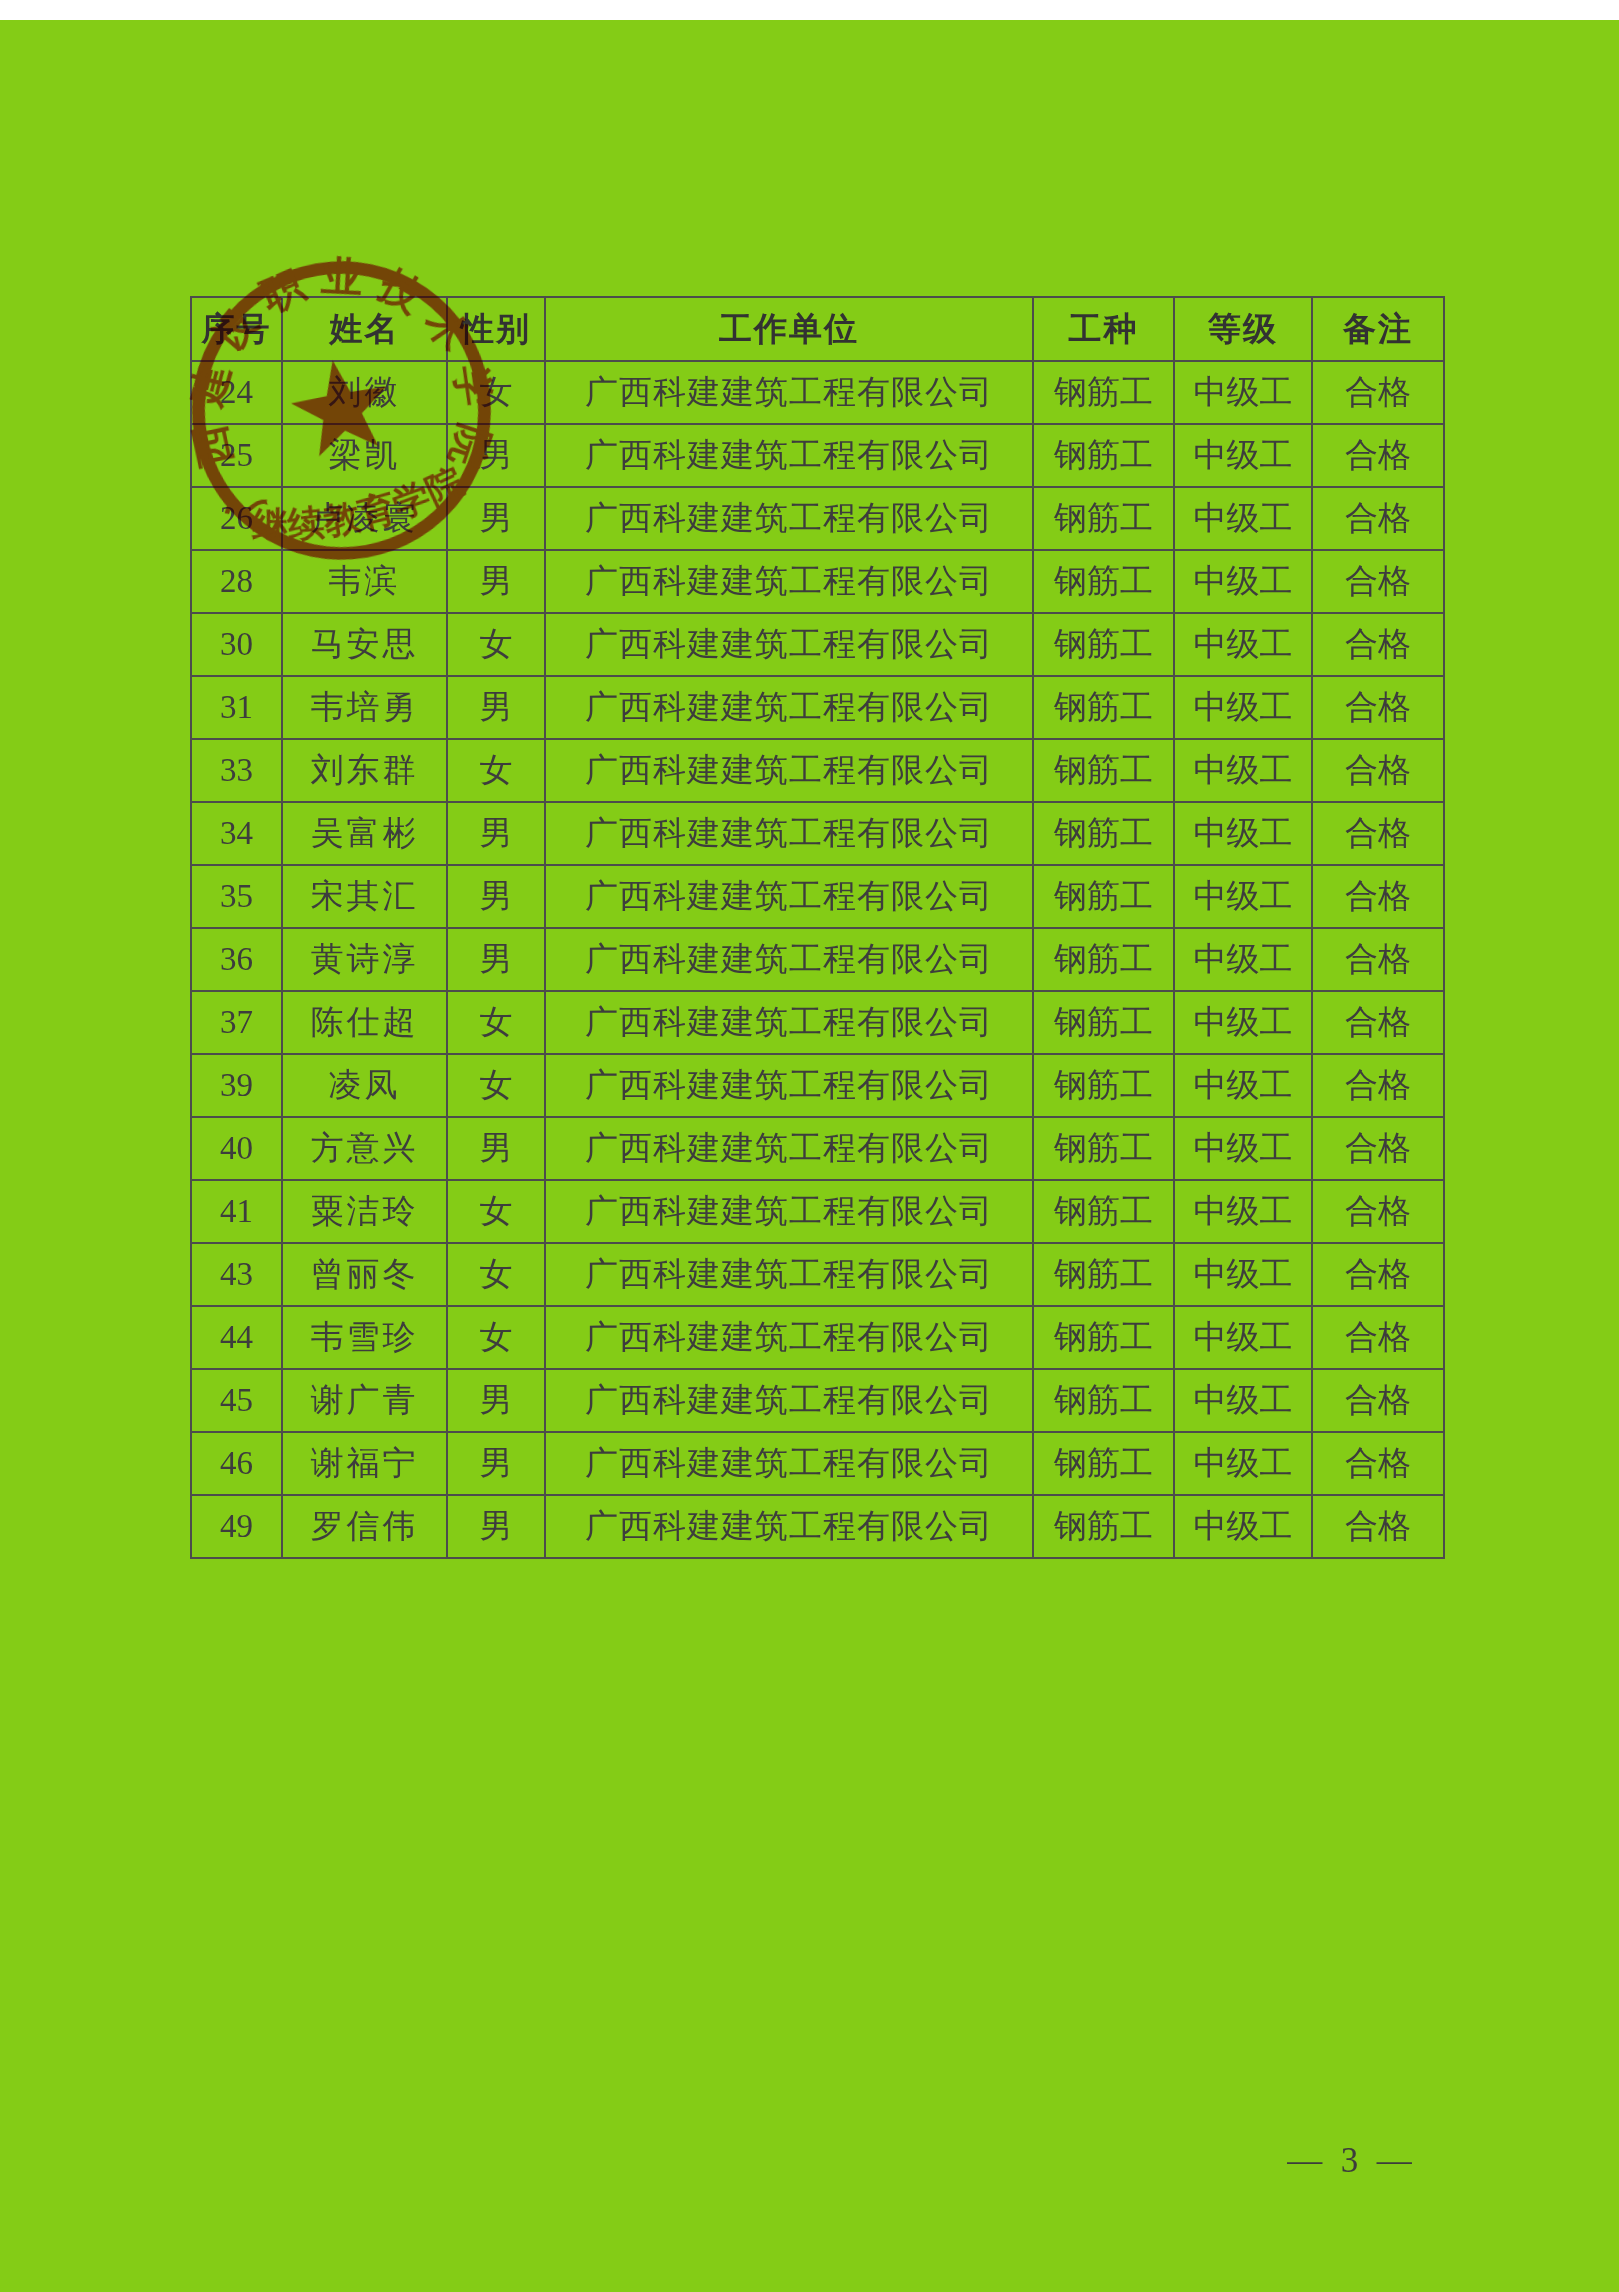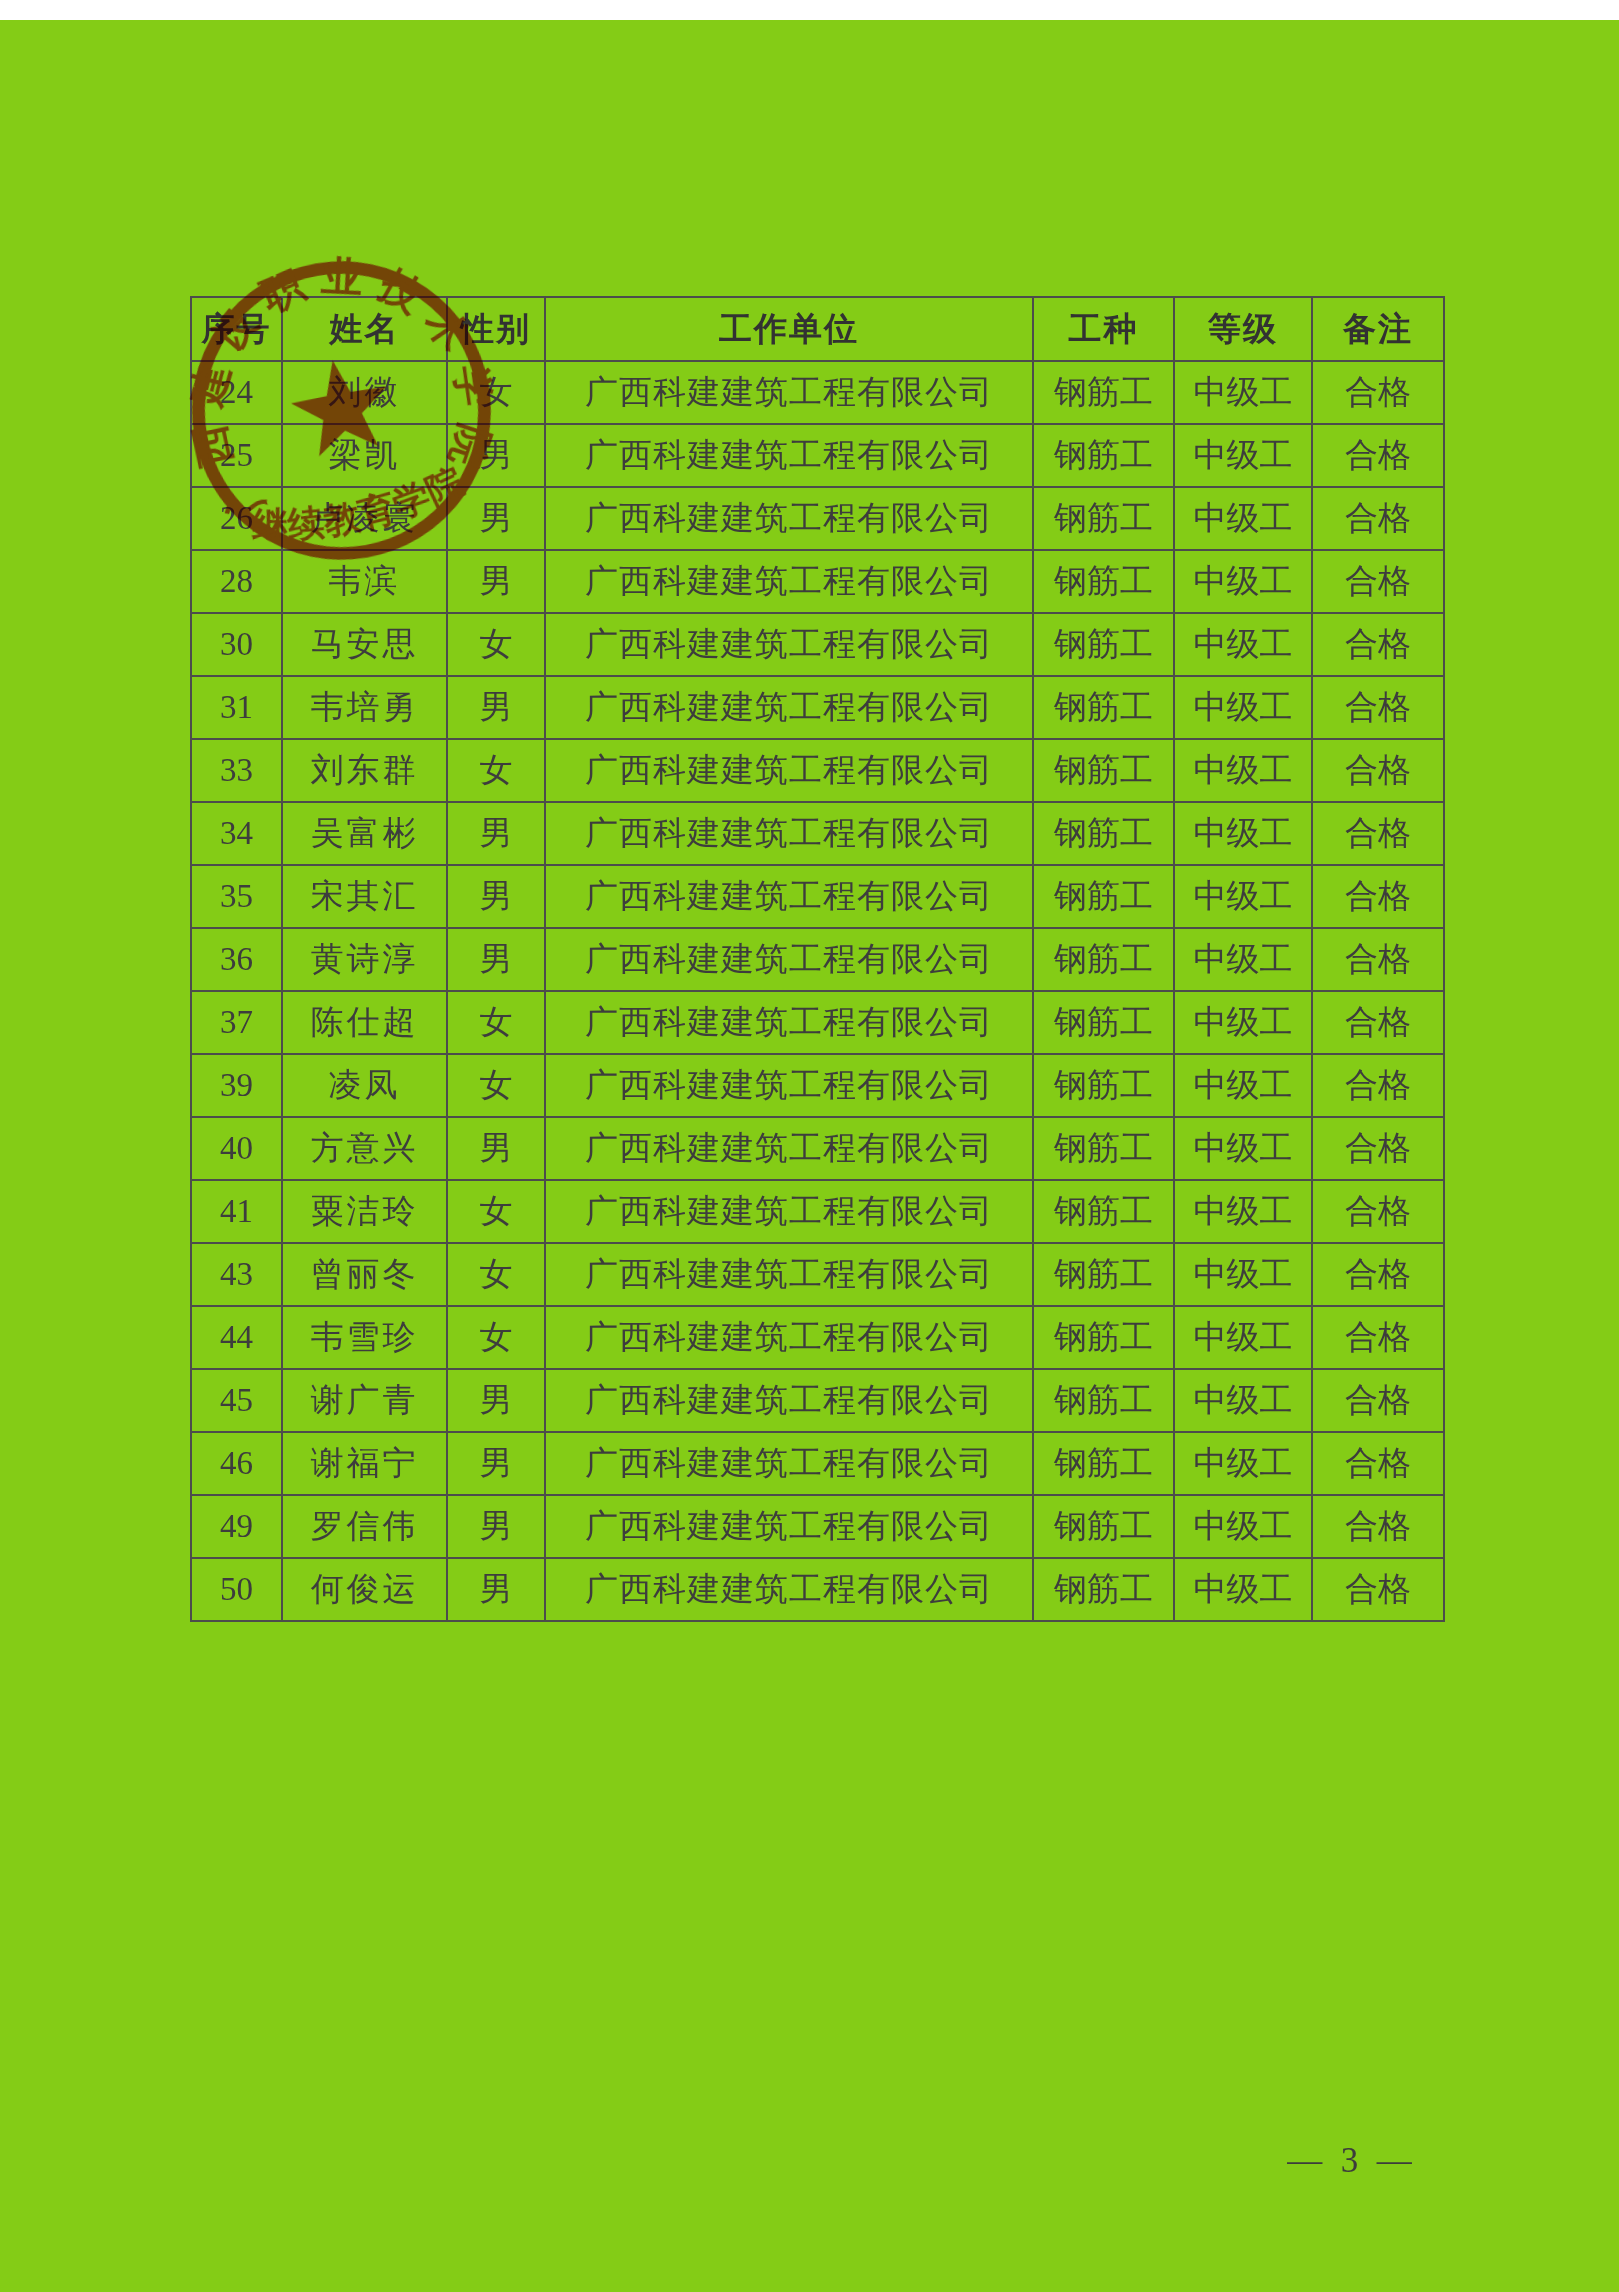--- a/index.html
+++ b/index.html
@@ -261,29 +261,20 @@
         </tr>
         <tr>
           <td class="c-no">49</td>
           <td class="c-name">罗信伟</td>
           <td class="c-gender">男</td>
           <td class="c-employer">广西科建建筑工程有限公司</td>
           <td class="c-trade">钢筋工</td>
           <td class="c-grade">中级工</td>
           <td class="c-remark">合格</td>
         </tr>
-        <tr>
-          <td class="c-no">50</td>
-          <td class="c-name">何俊运</td>
-          <td class="c-gender">男</td>
-          <td class="c-employer">广西科建建筑工程有限公司</td>
-          <td class="c-trade">钢筋工</td>
-          <td class="c-grade">中级工</td>
-          <td class="c-remark">合格</td>
-        </tr>
       </tbody>
   </table>
 
   <svg class="stamp" viewBox="0 0 340 340" xmlns="http://www.w3.org/2000/svg">
     <defs>
       <path id="ring-path" d="M 83.7,256.3 A 122,122 0 1 1 256.3,256.3"></path>
       <path id="line-path" d="M 60,282 Q 170,306 280,272"></path>
     </defs>
     <circle cx="170" cy="170" r="146" stroke-width="13"></circle>
     <polygon class="ink" points="170,118 182.3,153 219.5,153.9 190,176.5 200.6,212.1 170,191 139.4,212.1 150,176.5 120.5,153.9 157.7,153"></polygon>

